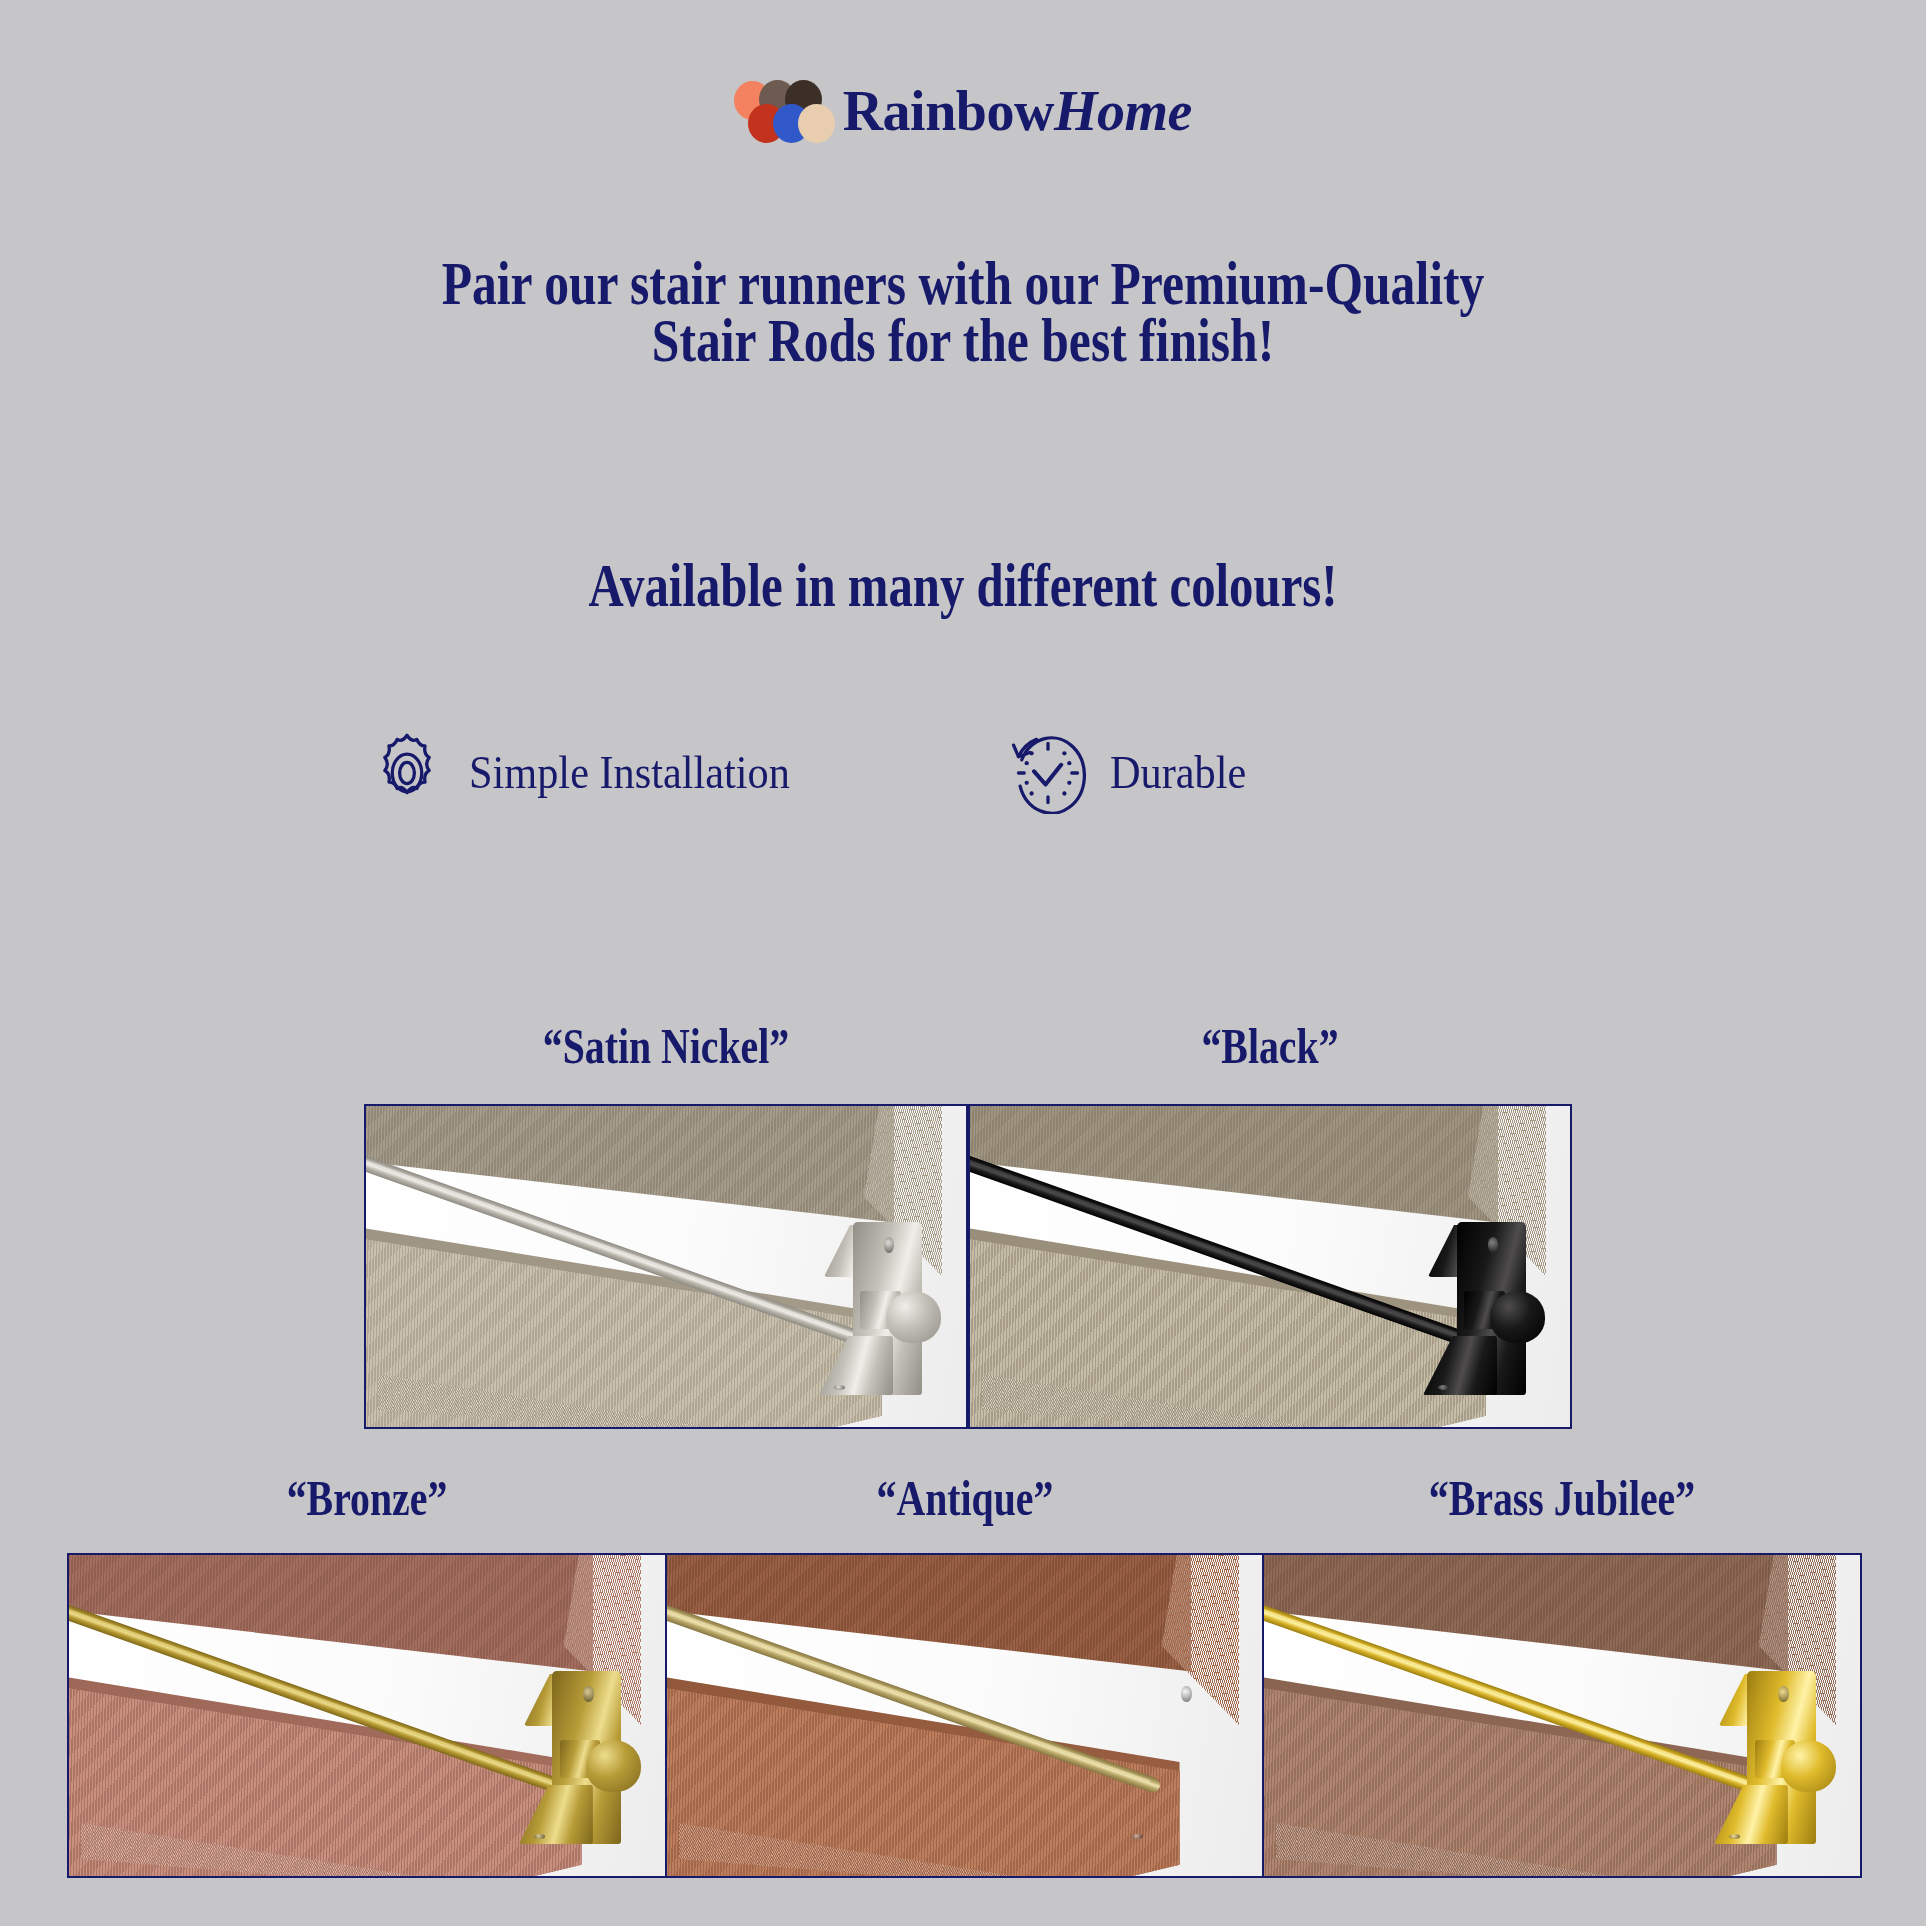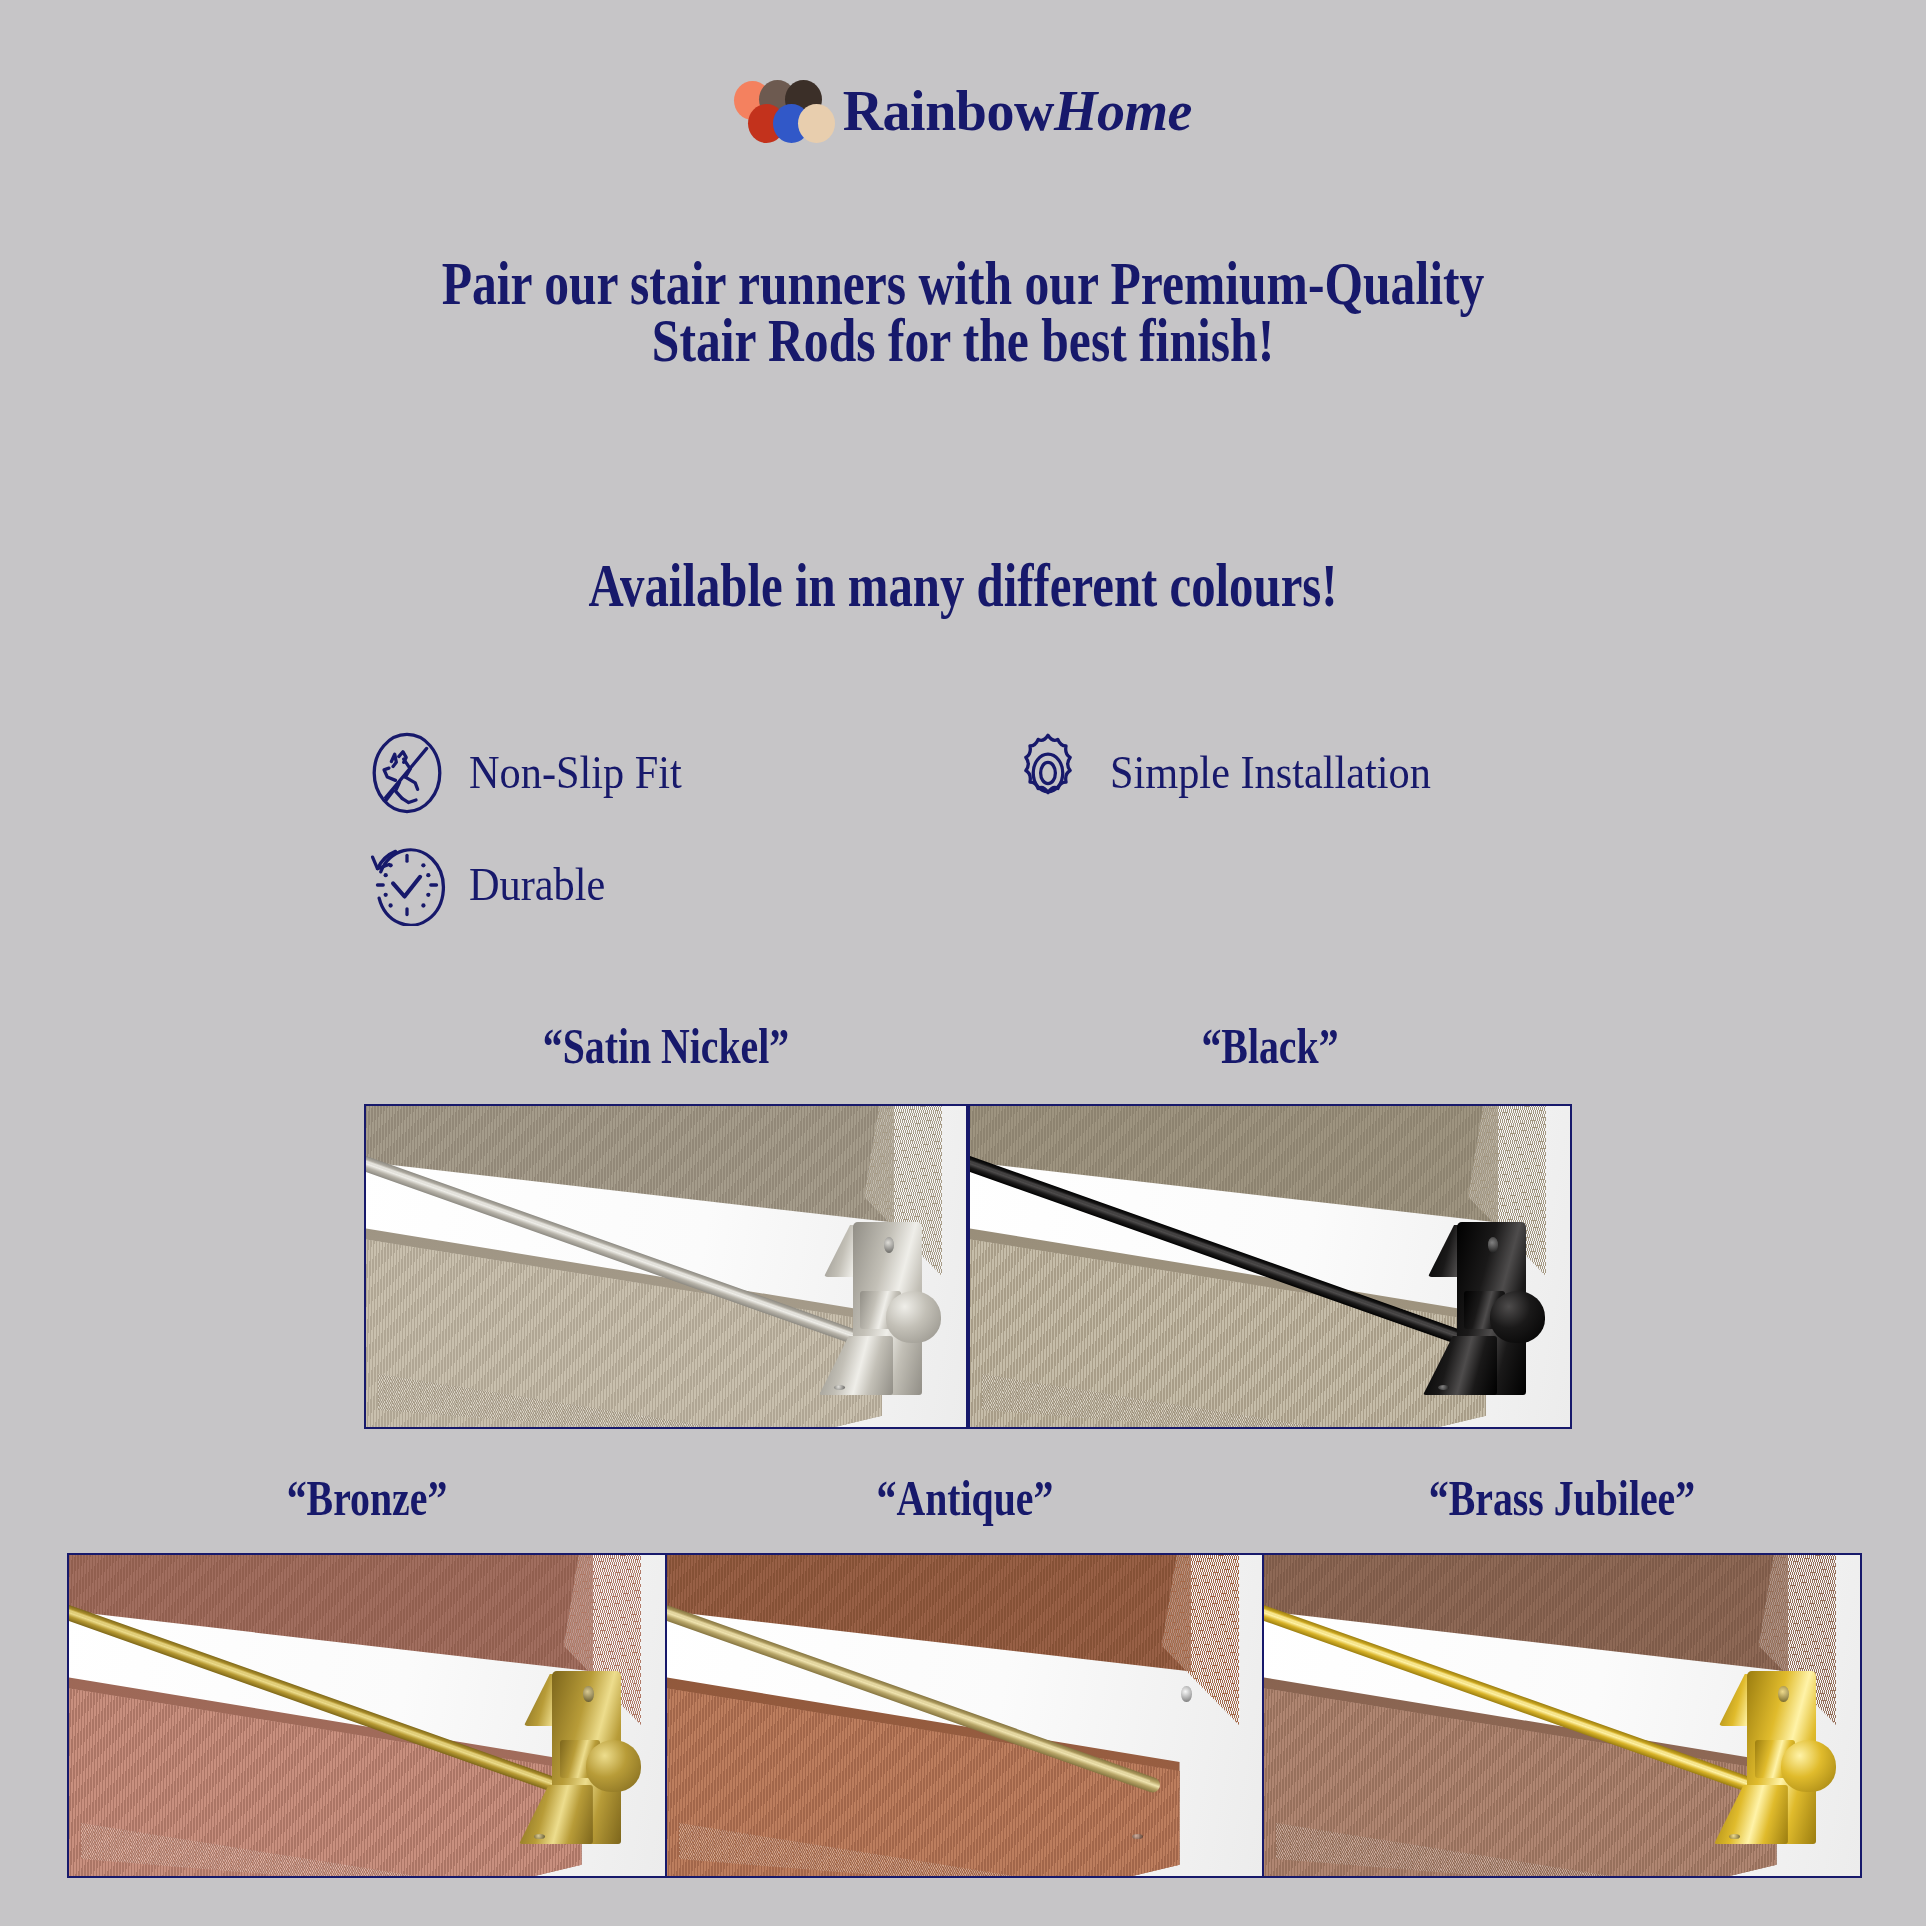--- a/index.html
+++ b/index.html
@@ -155,37 +155,20 @@
     <span class="l">Pair our stair runners with our Premium-Quality</span>
     <span class="l">Stair Rods for the best finish!</span>
   </div>
 
   <div class="headline" id="headline-sub" style="color: rgb(23, 25, 107);">
     <span class="l">Available in many different colours!</span>
   </div>
 
   <div class="features">
 
-    <div class="feature">
-      <svg class="feat-icon" viewBox="0 0 100 100">
-        <ellipse cx="50" cy="50" rx="40" ry="47" fill="none" stroke="#17196b" stroke-width="4"></ellipse>
-        <line x1="24" y1="80" x2="74" y2="20" stroke="#17196b" stroke-width="4" stroke-linecap="round"></line>
-        <g fill="none" stroke="#17196b" stroke-width="4" stroke-linecap="round" stroke-linejoin="round">
-          <path d="M40 30 l5 -6 l4 7 l-3 6"></path>
-          <path d="M31 36 l4 -9 l2 10 l-4 5"></path>
-          <path d="M46 33 l8 12 l-6 10"></path>
-          <path d="M28 44 l-6 2 l4 9 l10 4"></path>
-          <path d="M48 55 l12 7 l3 8"></path>
-          <path d="M41 61 l-5 11 l8 9"></path>
-          <path d="M44 81 l8 5 l9 -3"></path>
-          <path d="M33 72 l-9 12"></path>
-        </g>
-      </svg>
-      <span class="feat-label" style="color: rgb(23, 25, 107);">Non-Slip Fit</span>
-    </div>
 
     <div class="feature">
       <svg class="feat-icon" viewBox="0 0 100 100">
         <path d="M50 4 q6 9 12 5 q3 8 10 8 q-2 10 5 14 q-6 8 0 16 q-7 4 -5 14 q-7 0 -10 8 q-6 -4 -12 5 q-6 -9 -12 -5 q-3 -8 -10 -8 q2 -10 -5 -14 q6 -8 0 -16 q7 -4 5 -14 q7 0 10 -8 q6 4 12 -5 Z" fill="none" stroke="#17196b" stroke-width="4" stroke-linejoin="round"></path>
         <ellipse cx="50" cy="50" rx="18" ry="23" fill="none" stroke="#17196b" stroke-width="4"></ellipse>
         <ellipse cx="50" cy="50" rx="9" ry="13" fill="none" stroke="#17196b" stroke-width="4"></ellipse>
       </svg>
       <span class="feat-label" style="color: rgb(23, 25, 107);">Simple Installation</span>
     </div>
 

